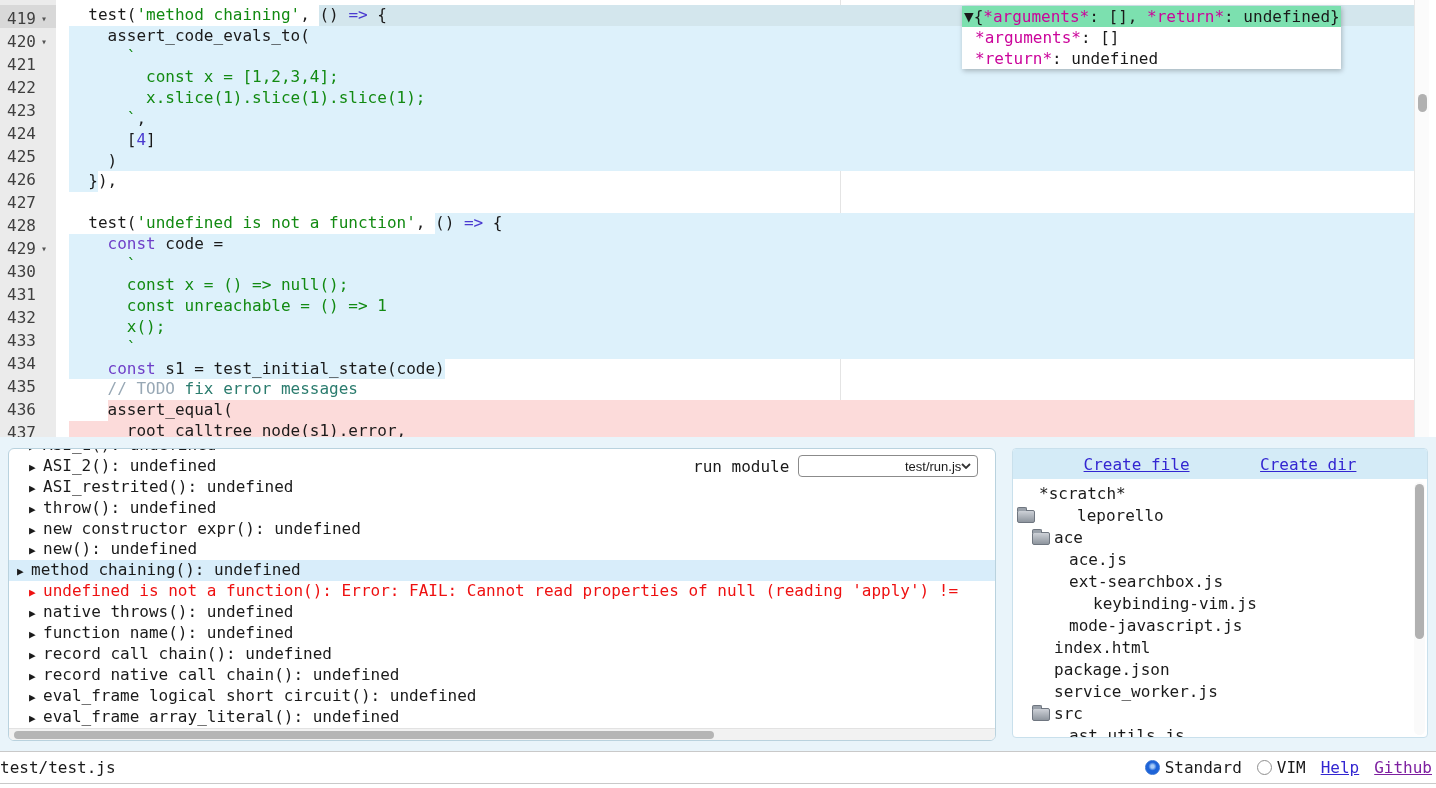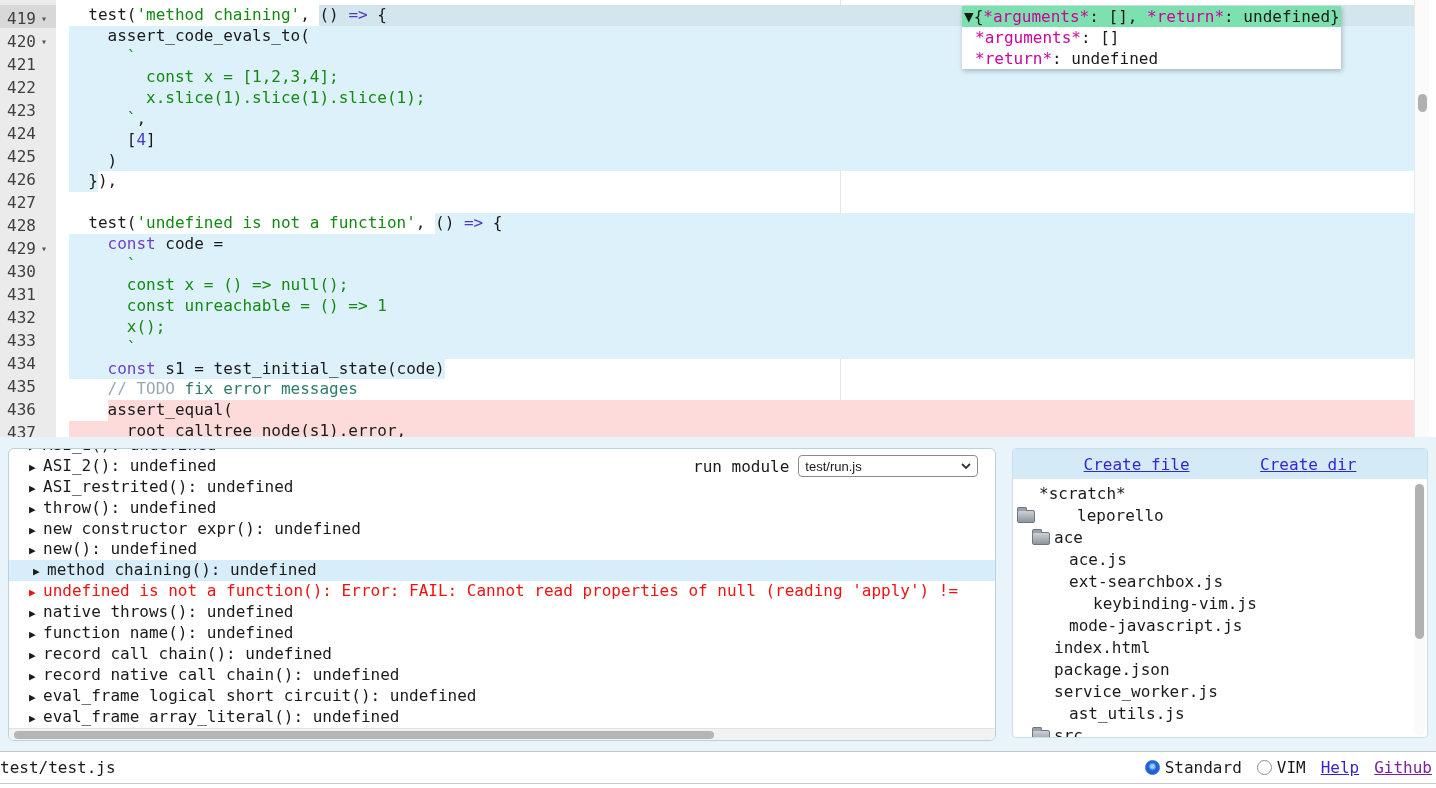--- a/index.html
+++ b/index.html
@@ -39,27 +39,27 @@
   .editor-scrollbar{position:absolute;right:7px;top:0;bottom:0;width:15px;background:#fbfbfb;border-left:1px solid #e8e8e8}
   .editor-scrollbar .thumb{position:absolute;left:3px;width:9px;top:94px;height:18px;background:#b1b1b1;border-radius:5px}
 
   
   .bottom-region{position:absolute;left:0;right:0;top:437px;height:314px;background:var(--page-blue)}
 
   .calltree-panel{position:absolute;left:8px;top:11px;width:988px;height:293px;background:#fff;
                   border:1px solid #b9d2de;border-radius:6px;overflow:hidden}
   .calltree-list{position:absolute;left:0;right:0;top:0;bottom:12px;overflow:hidden;padding-left:20px}
   .ct-row{height:20.9px;line-height:20.9px;font-size:16px;white-space:nowrap}
-  .ct-row.selected{background:var(--sel-row);margin-left:-20px;padding-left:24px}
+  .ct-row.selected{background:var(--sel-row);margin-left:-20px;padding-left:8px}
   .ct-row.error{color:var(--error-red)}
   .ct-arrow{display:inline-block;width:14px;font-size:11px}
   .run-module{position:absolute;top:6px;left:684px;display:flex;align-items:center;gap:9px;font-size:16px;z-index:2}
   .module-select{width:180px;height:22px;border:1px solid #8b8b8b;border-radius:4px;background:#fff;
                  font-family:"Liberation Sans",sans-serif;font-size:13px;display:flex;align-items:center;
-                 justify-content:space-between;padding:0 6px;cursor:default}
+                 justify-content:flex-end;padding:0 6px;cursor:default}
   .hscrollbar{position:absolute;left:0;right:0;bottom:0;height:12px;background:#f2f2f2;border-top:1px solid #e2e2e2}
   .hscrollbar .thumb{position:absolute;left:5px;top:2px;height:8px;width:700px;background:#b5b5b5;border-radius:4px}
 
   .files-panel{position:absolute;left:1012px;top:11px;width:416px;height:290px;background:#fff;
                border:1px solid #c9e0ec;border-radius:4px;overflow:hidden}
   .files-header{height:30px;background:var(--panel-header);display:flex;justify-content:space-evenly;
                 align-items:center;font-size:16px}
   .flink{color:var(--link-blue);text-decoration:underline;cursor:pointer}
   .file-tree{position:relative;padding-top:4px}
   .tree-row{height:22px;line-height:22px;font-size:16px;white-space:nowrap;display:flex;align-items:center}
@@ -210,26 +210,26 @@
         </div>
         <div class="tree-row" style="padding-left: 41px;">
           <span class="tree-label">index.html</span>
         </div>
         <div class="tree-row" style="padding-left: 41px;">
           <span class="tree-label">package.json</span>
         </div>
         <div class="tree-row" style="padding-left: 41px;">
           <span class="tree-label">service_worker.js</span>
         </div>
-        <div class="tree-row" style="padding-left: 56px;">
-          <span class="tree-label">ast_utils.js</span>
-        </div>
         <div class="tree-row" style="padding-left: 19px;">
           <div class="folder-icon"></div>
           <span class="tree-label">src</span>
+        </div>
+        <div class="tree-row" style="padding-left: 56px;">
+          <span class="tree-label">ast_utils.js</span>
         </div>
       </div>
     <div class="files-scrollbar">
       <div class="thumb"></div>
     </div>
   </div>
 
 </div>
 
 <div class="status-bar">

